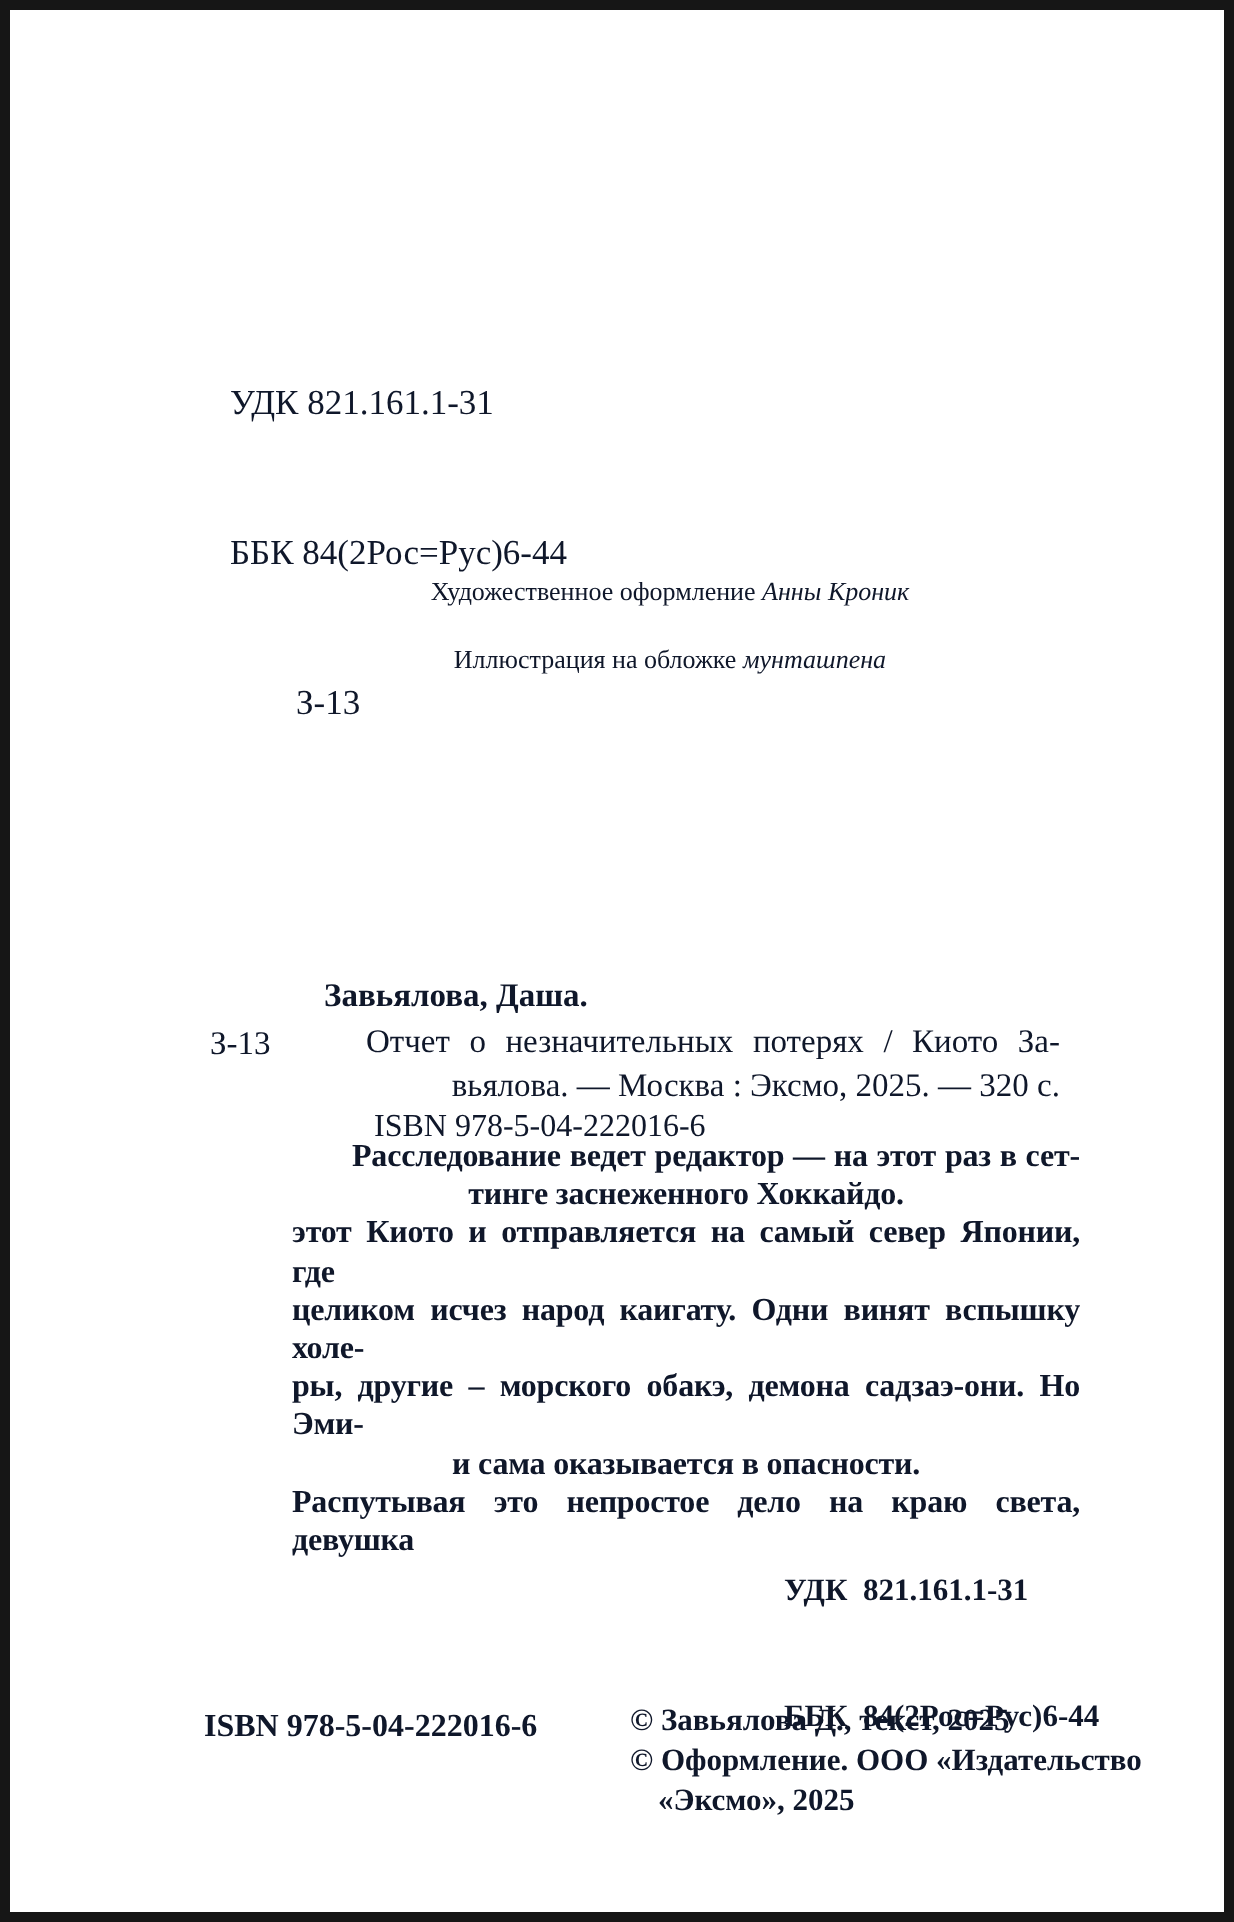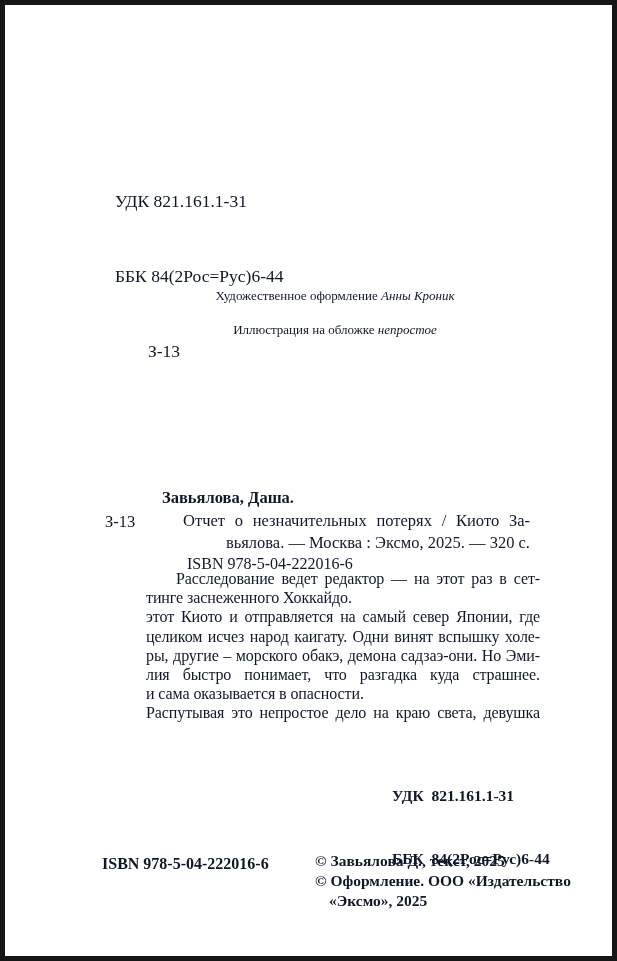--- a/index.html
+++ b/index.html
@@ -28,22 +28,22 @@
   
   .catalog-heading{left:157px;top:483px;font-size:16.5px;font-weight:bold;line-height:20px;}
   .catalog-mark{left:100px;top:507px;font-size:16.5px;line-height:20px;}
   .catalog-entry{left:148px;top:505px;width:377px;font-size:16.5px;line-height:22.3px;}
   .catalog-entry .jline{text-align:right;}
   .catalog-entry .jline.just{text-align:justify;text-align-last:justify;}
   .catalog-entry .jline.ind{text-indent:30px;}
   .catalog-isbn{left:182px;top:549px;font-size:16px;line-height:20px;}
 
   
-  .annotation{left:141px;top:564px;width:394px;font-size:16px;line-height:19.2px;letter-spacing:-0.1px;}
-  .annotation .jline{text-align:left;}
+  .annotation{left:141px;top:564px;width:394px;font-size:16px;line-height:19.2px;letter-spacing:-0.1px;font-weight:bold;}
+  .annotation .jline{text-align:center;}
   .annotation .jline.just{text-align:justify;text-align-last:justify;}
   .annotation .jline.ind{text-indent:30px;}
 
   
   .class-bottom{left:387px;top:738px;font-size:15.5px;font-weight:bold;line-height:21px;white-space:pre;}
 
   
   .copyright{left:310px;top:816px;font-size:15.5px;font-weight:bold;line-height:19.8px;margin-top:30px;}
   .copyright .jline.ind{text-indent:14px;}
 
@@ -58,38 +58,37 @@
   <div class="abs class-top">
     <div>УДК 821.161.1-31</div>
     <div>ББК 84(2Рос=Рус)6-44</div>
     <div class="author-mark-top">З-13</div>
   </div>
 
   <div class="abs credits-line credits-1">
     <span>Художественное оформление </span><i>Анны Кроник</i>
   </div>
   <div class="abs credits-line credits-2">
-    <span>Иллюстрация на обложке </span><i>непростое</i>
+    <span>Иллюстрация на обложке </span><i>мунташпена</i>
   </div>
 
   <div class="abs catalog-heading">Завьялова, Даша.</div>
   <div class="abs catalog-mark">З-13</div>
   <div class="abs catalog-entry">
       <div class="jline ind just">Отчет о незначительных потерях / Киото За-</div>
       <div class="jline">вьялова. — Москва : Эксмо, 2025. — 320 с.</div>
     </div>
   <div class="abs catalog-isbn">ISBN 978-5-04-222016-6</div>
 
   <div class="abs annotation">
       <div class="jline ind just">Расследование ведет редактор — на этот раз в сет-</div>
       <div class="jline">тинге заснеженного Хоккайдо.</div>
       <div class="jline just">этот Киото и отправляется на самый север Японии, где</div>
       <div class="jline just">целиком исчез народ каигату. Одни винят вспышку холе-</div>
       <div class="jline just">ры, другие – морского обакэ, демона садзаэ-они. Но Эми-</div>
-      <div class="jline just">лия быстро понимает, что разгадка куда страшнее.</div>
       <div class="jline">и сама оказывается в опасности.</div>
       <div class="jline just">Распутывая это непростое дело на краю света, девушка</div>
     </div>
 
   <div class="abs class-bottom">
     <div>УДК  821.161.1-31</div>
     <div>ББК  84(2Рос=Рус)6-44</div>
   </div>
 
   <div class="abs copyright">

